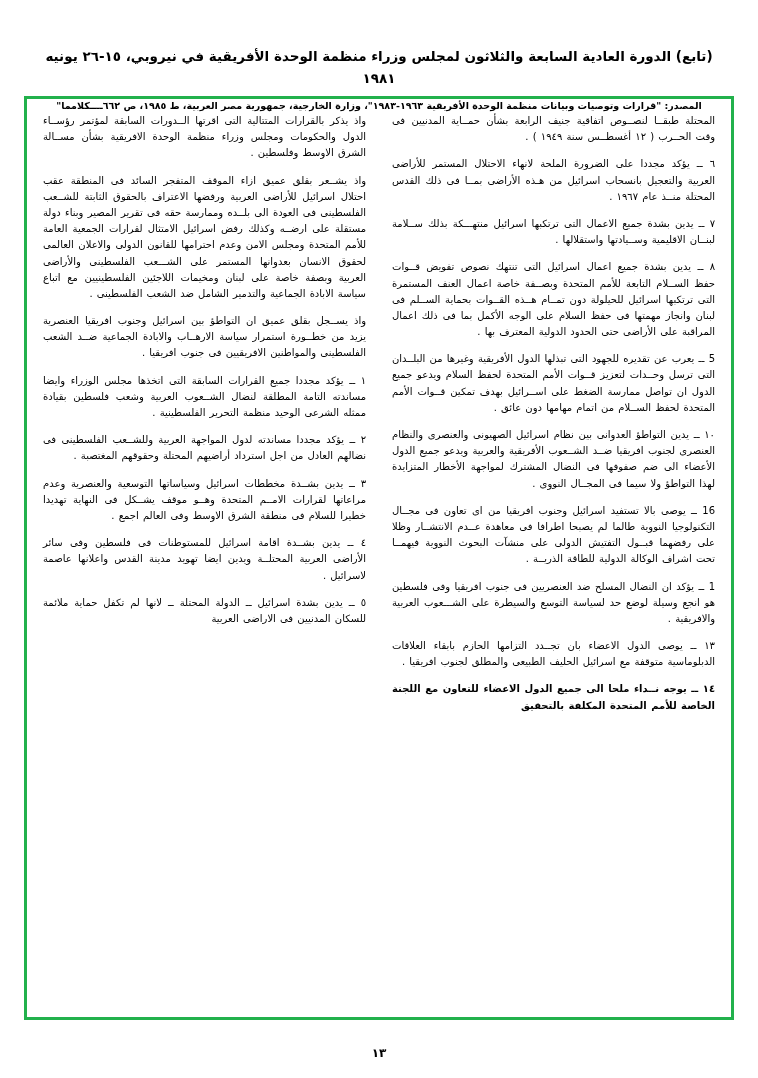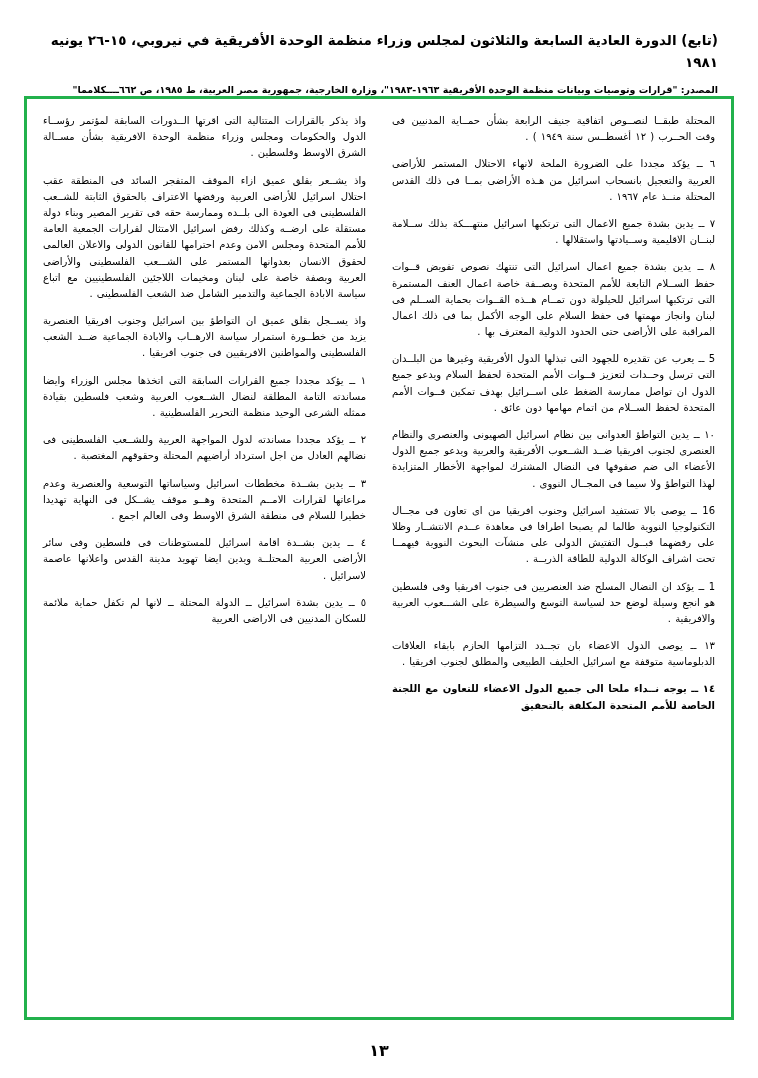--- a/index.html
+++ b/index.html
@@ -16,22 +16,22 @@
     overflow: hidden;
   }
   .page {
     width: 758px;
     height: 1078px;
     position: relative;
     box-sizing: border-box;
     padding: 0;
   }
   .header-block {
-    text-align: right;
-    padding: 30px 40px 0 40px;
+    text-align: center;
+    padding: 46px 40px 0 40px;
   }
   .doc-title {
     font-size: 13.5px;
     font-weight: bold;
     line-height: 1.6;
     letter-spacing: 0px;
     margin: 0 0 10px 0;
     direction: rtl;
   }
   .doc-source {
@@ -80,21 +80,21 @@
   }
   .para:last-child {
     margin-bottom: 0;
   }
   .page-number {
     position: absolute;
     bottom: 18px;
     left: 0;
     right: 0;
     text-align: center;
-    font-size: 16px;
+    font-size: 12px;
     font-weight: bold;
     direction: rtl;
   }
 </style>
 </head>
 <body>
 
 <div class="page">
 
   <div class="header-block">

